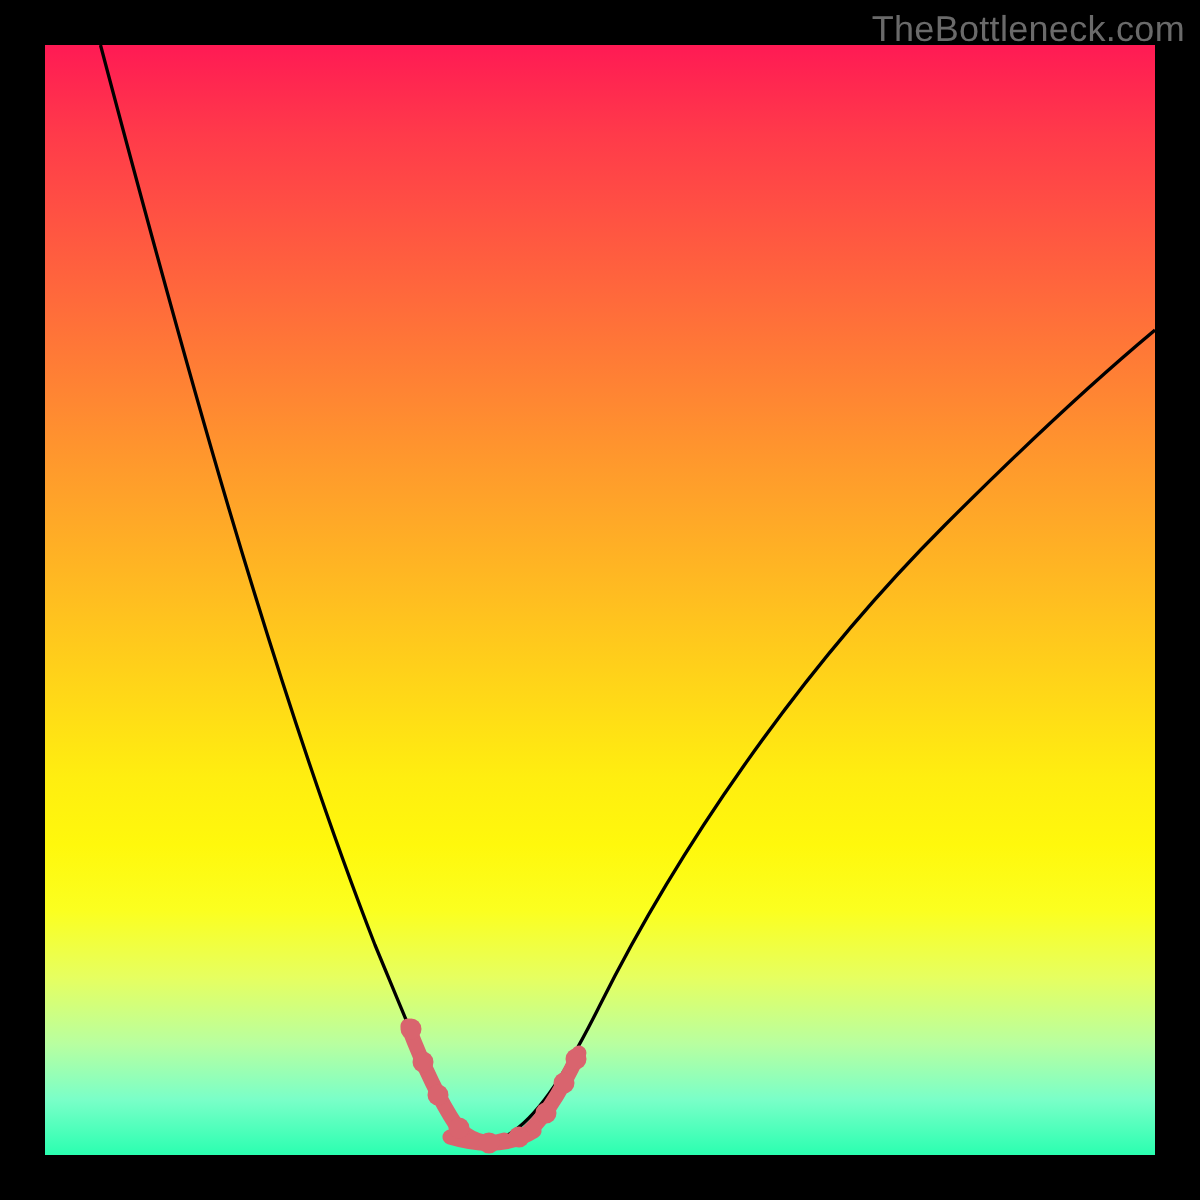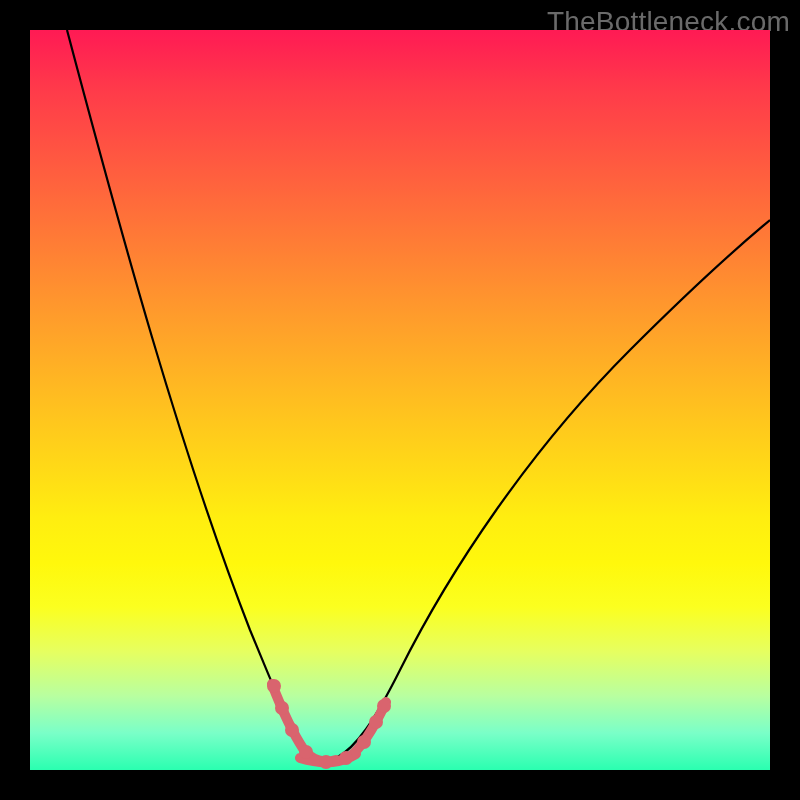--- a/index.html
+++ b/index.html
@@ -41,21 +41,21 @@
       #b8ffa0 90%,
       #7affc8 95%,
       #2affb0 100%
     );
   }
   .watermark {
     position: absolute;
     top: 6px;
     right: 10px;
     color: #6a6a6a;
-    font-size: 28px;
+    font-size: 24px;
     font-weight: 500;
     letter-spacing: 0.2px;
     user-select: none;
   }
   svg.curve {
     position: absolute;
     top: 0;
     left: 0;
     width: 740px;
     height: 740px;

